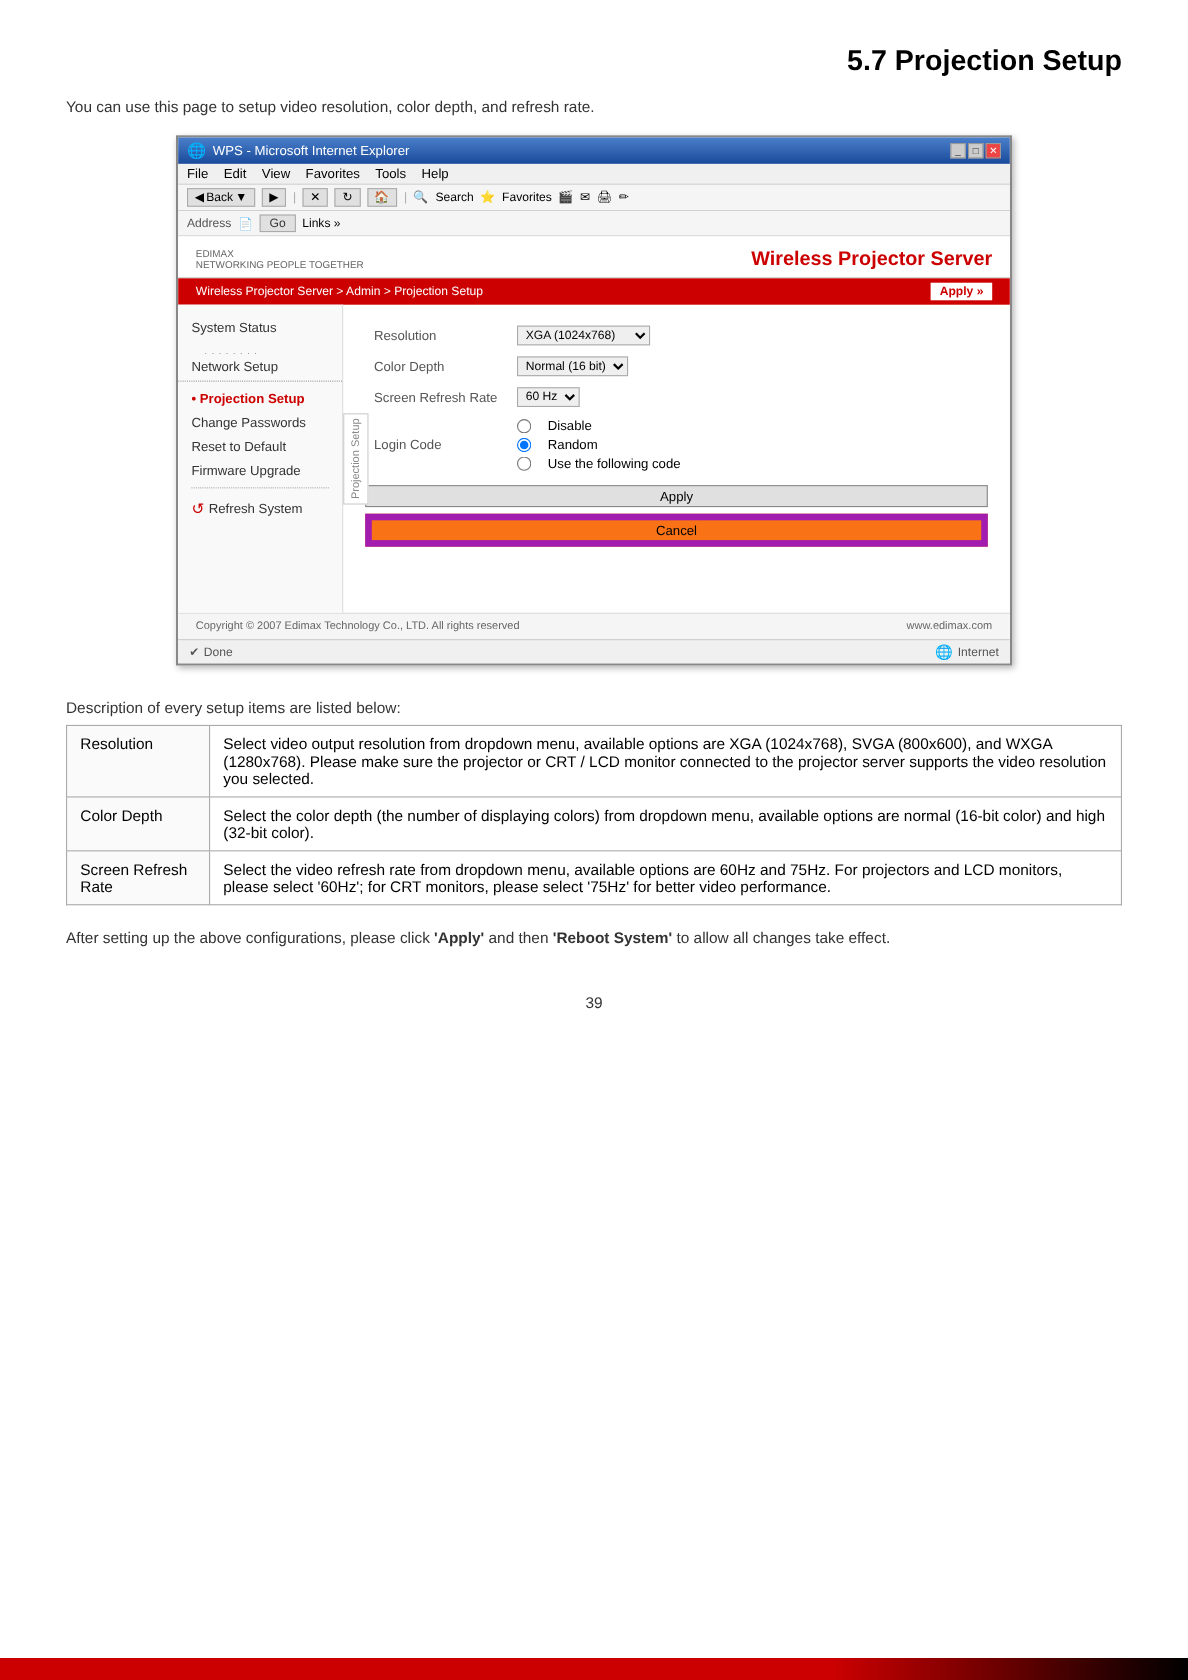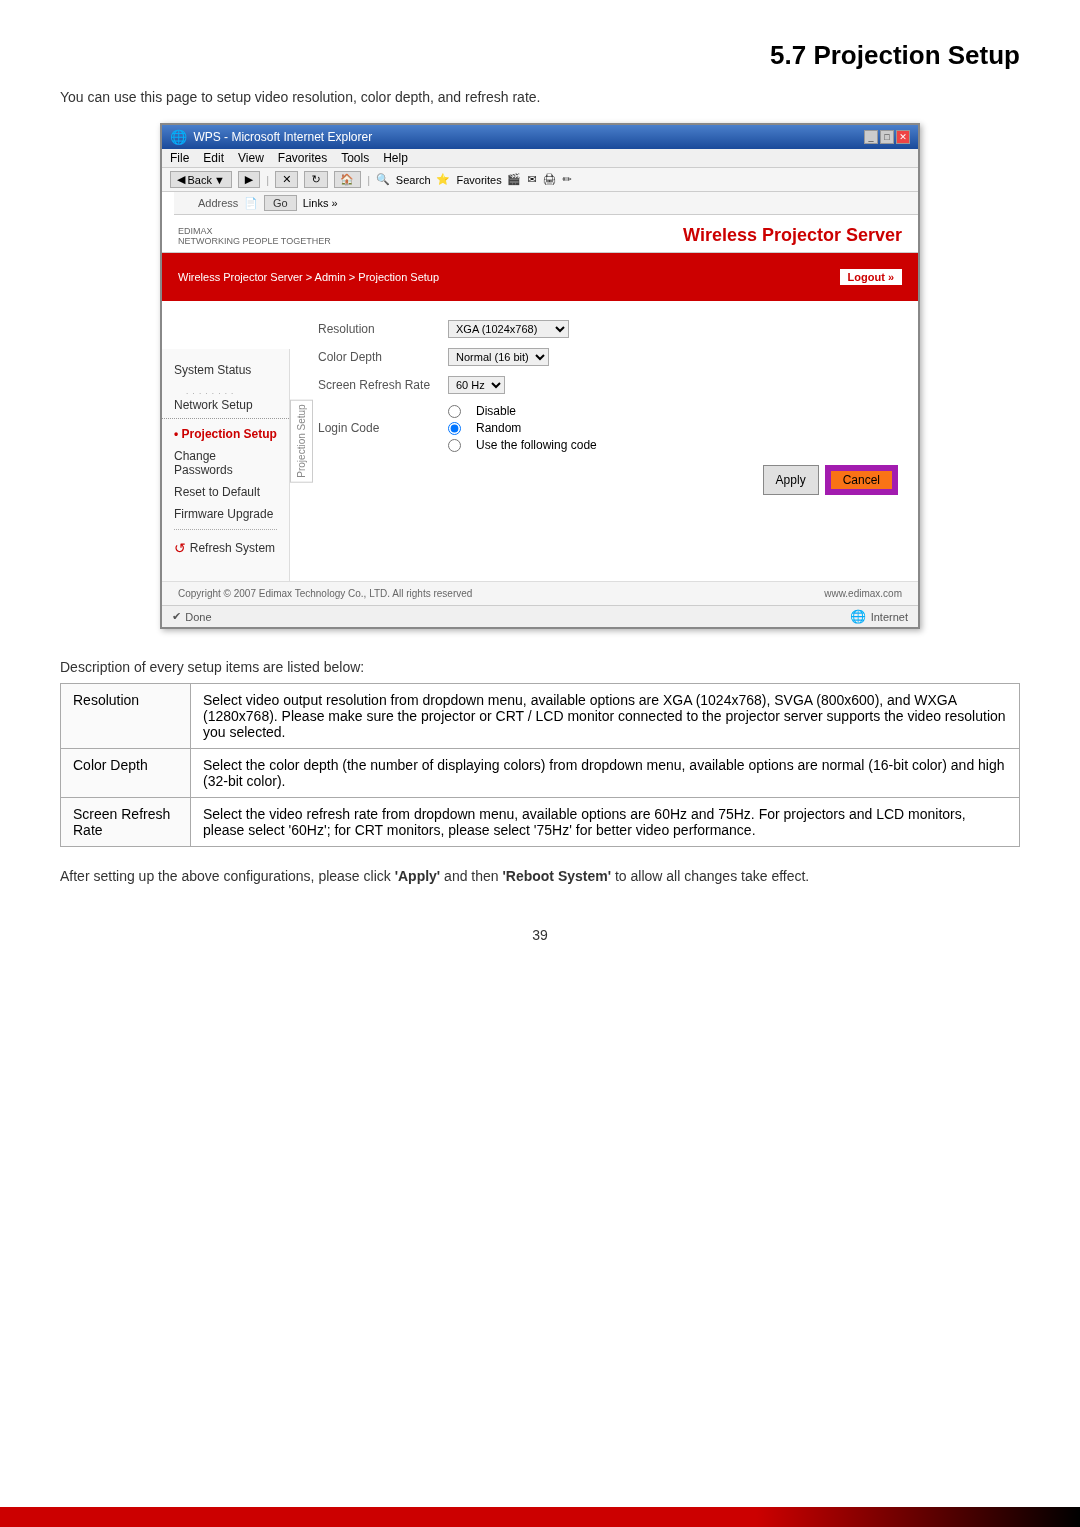--- a/index.html
+++ b/index.html
@@ -100,26 +100,25 @@
       display: flex;
       align-items: center;
       gap: 2px;
     }
     .toolbar-sep { color: #aaa; }
     .search-label { font-size: 11px; }
 
     .browser-address {
       background: #f5f5f5;
       border-bottom: 1px solid #ccc;
-      padding: 3px 24px;
+      padding: 3px 8px;
       display: flex;
       align-items: center;
       gap: 6px;
       font-size: 11px;
-      margin-left: 12px;
     }
     .address-label { font-size: 11px; color: #555; }
     .address-bar {
       flex: 1;
       border: 1px solid #aaa;
       padding: 1px 4px;
       font-size: 11px;
       background: #fff;
     }
     .go-btn {
@@ -157,47 +156,46 @@
     .edimax-product-name {
       font-size: 18px;
       font-weight: bold;
       color: #c00;
     }
 
     .breadcrumb-bar {
       background: #c00;
       color: #fff;
       font-size: 11px;
-      padding: 16px 16px;
+      padding: 4px 16px;
       display: flex;
       align-items: center;
       justify-content: space-between;
     }
     .logout-btn {
       background: #fff;
       color: #c00;
       border: none;
       padding: 2px 8px;
       font-size: 11px;
       cursor: pointer;
       font-weight: bold;
     }
 
     .main-layout {
       display: flex;
       min-height: 280px;
     }
 
     .sidebar {
-      width: 128px;
+      width: 150px;
       background: #f9f9f9;
       border-right: 1px solid #ddd;
       padding: 10px 0;
       font-size: 12px;
-      margin-top: 48px;
     }
     .sidebar-item {
       padding: 4px 12px;
       cursor: pointer;
       color: #333;
     }
     .sidebar-item.active {
       color: #c00;
       font-weight: bold;
     }
@@ -261,20 +259,21 @@
       display: flex;
       align-items: center;
       gap: 15px;
     }
 
     .action-buttons {
       display: flex;
       gap: 6px;
       justify-content: flex-end;
       margin-top: 8px;
+      flex-direction: column;
     }
     .btn-apply {
       background: #e0e0e0;
       border: 1px solid #888;
       padding: 2px 12px;
       font-size: 12px;
       cursor: pointer;
     }
     .btn-cancel {
       background: #f97316;
@@ -441,21 +440,21 @@
         <div class="edimax-logo">
           <span>EDIMAX</span>
           <span>NETWORKING PEOPLE TOGETHER</span>
         </div>
       </div>
       <div class="edimax-product-name">Wireless Projector Server</div>
     </div>
 
     <div class="breadcrumb-bar">
       <span>Wireless Projector Server &gt; Admin &gt; Projection Setup</span>
-      <button class="logout-btn">Logout »</button>
+      <button class="logout-btn">Apply »</button>
     </div>
 
     <div class="main-layout">
 
       <div class="sidebar">
         <div class="sidebar-item">System Status</div>
         <div class="sidebar-item dotted">
           <div class="sidebar-dots">. . . . . . . .</div>
           <span>Network Setup</span>
         </div>

